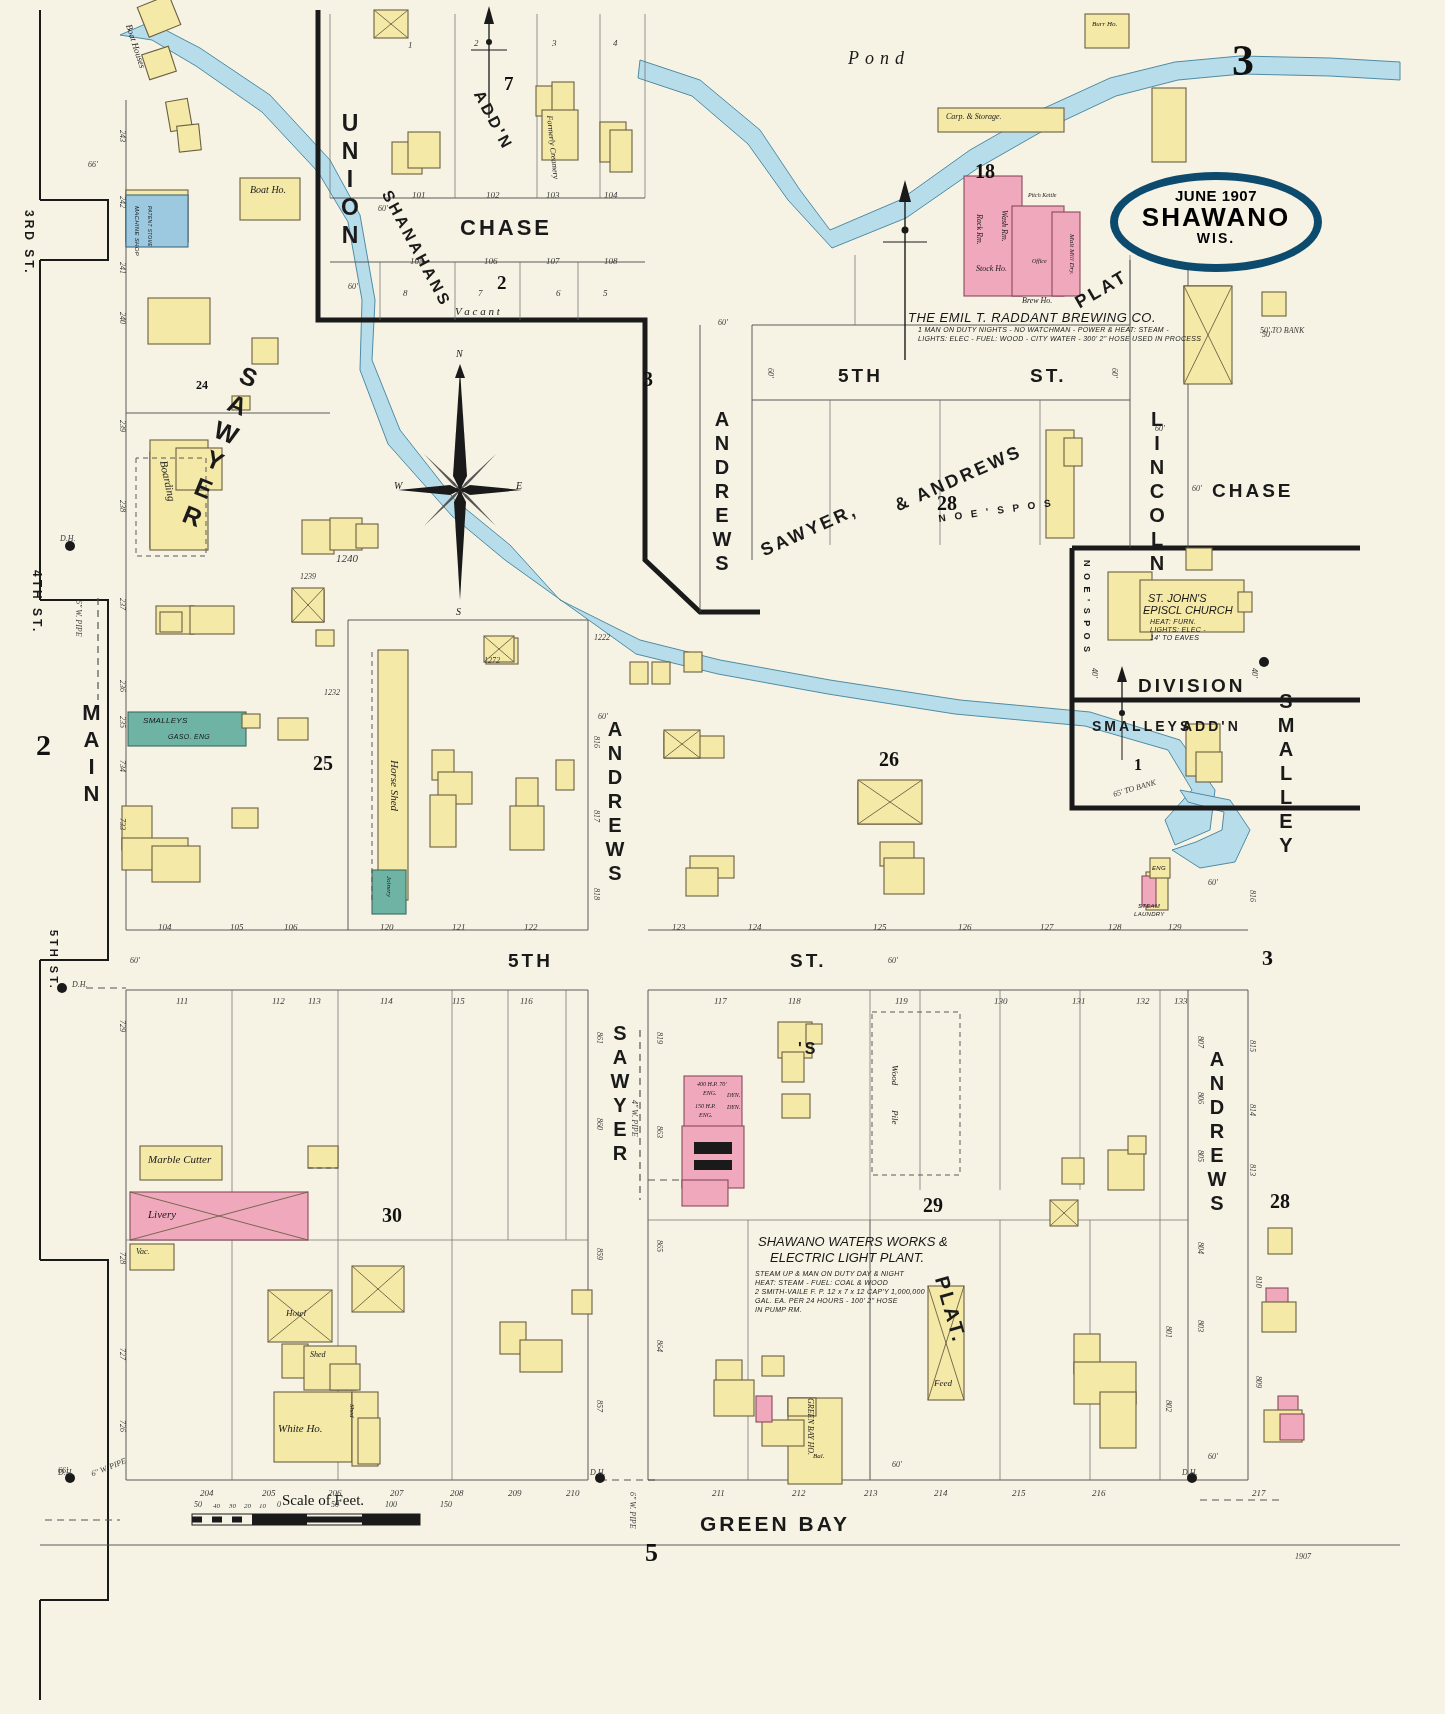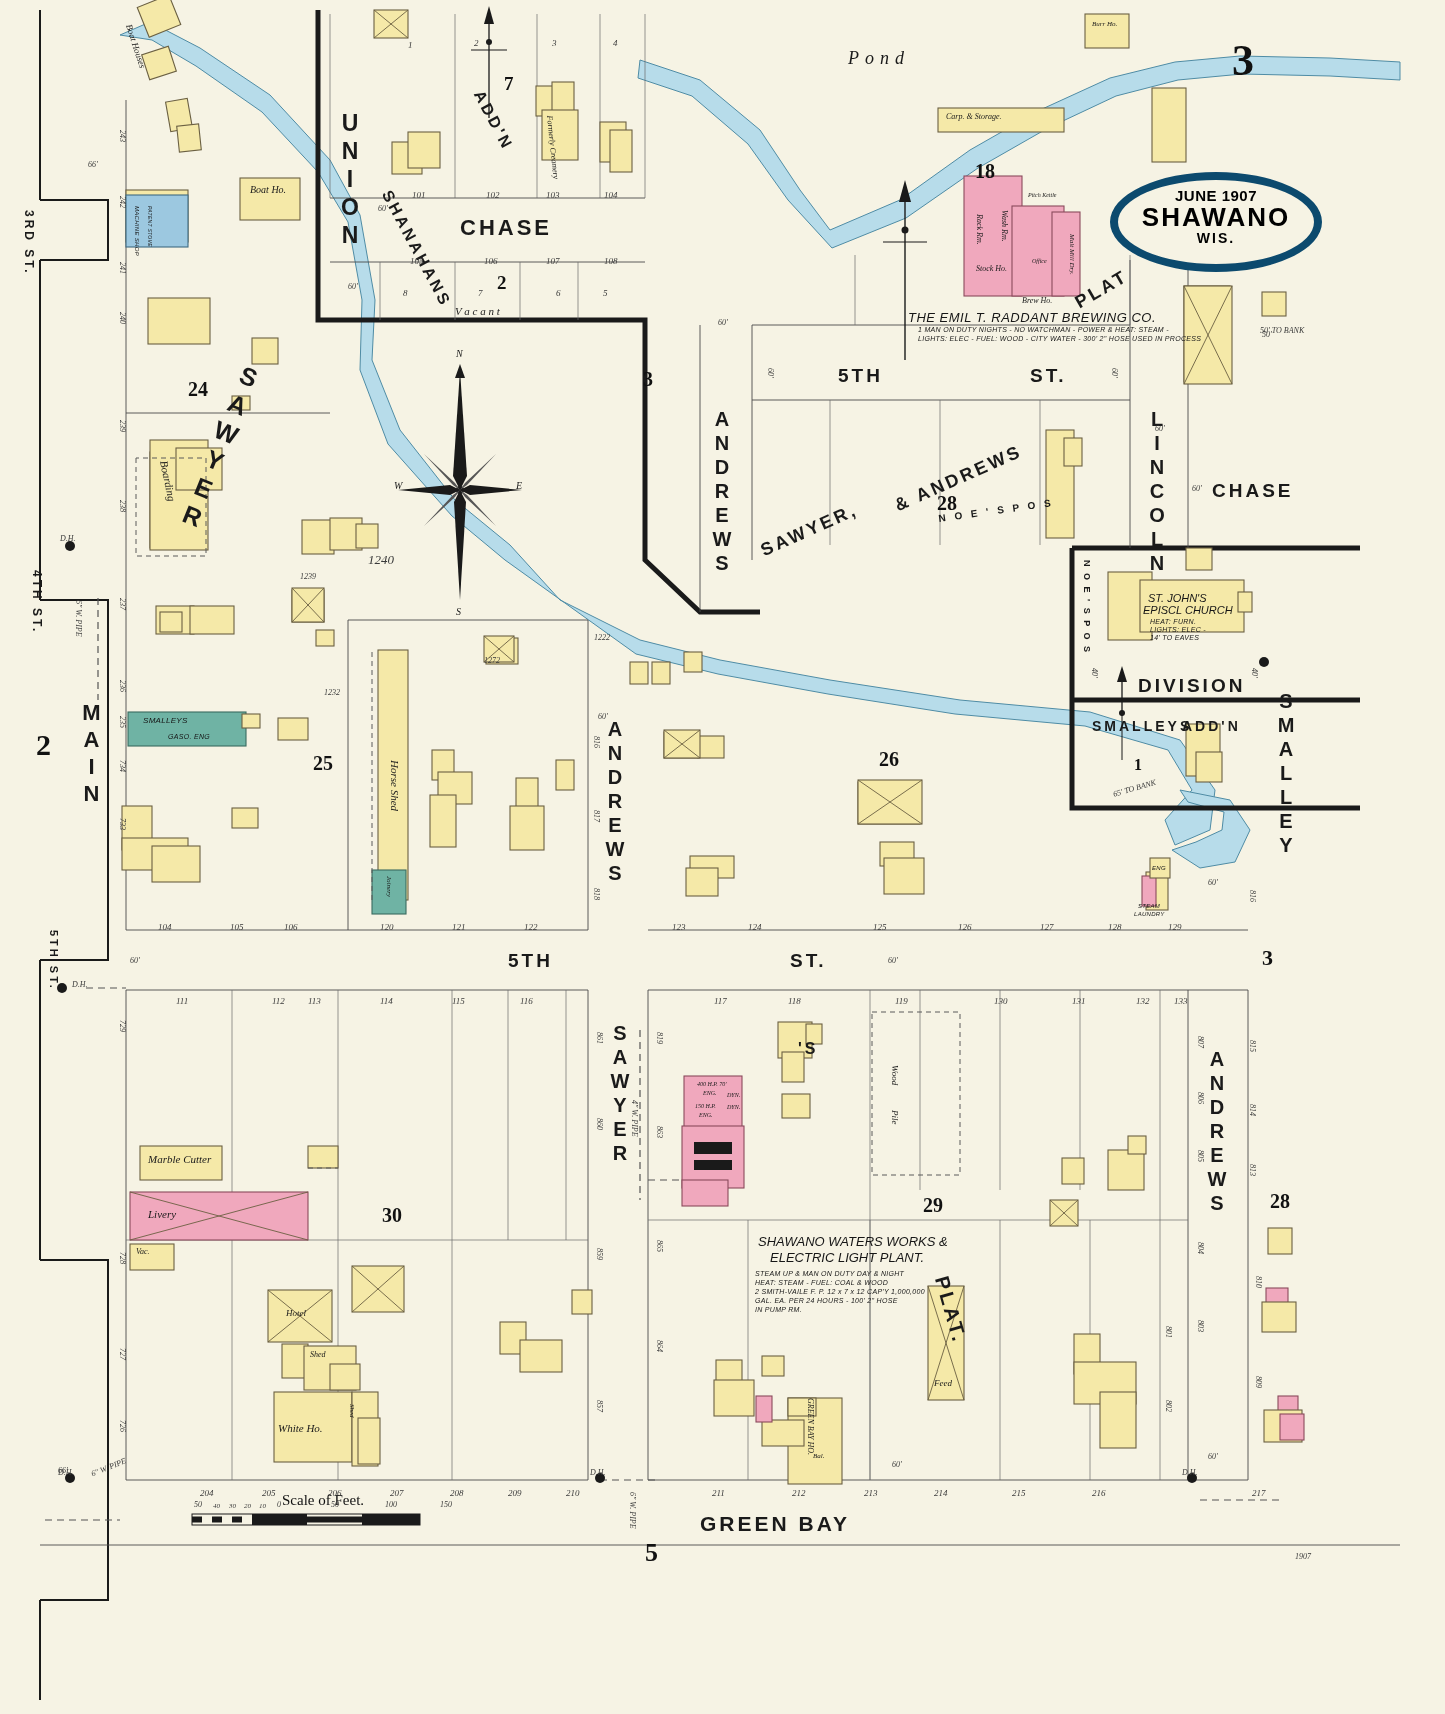--- a/index.html
+++ b/index.html
@@ -403,21 +403,21 @@
   <div class="lbl street" style="left:1082px;top:292px;font-size:18px;transform:rotate(-30deg);transform-origin:bottom left;">PLAT</div>
   <div class="lbl street" style="left:938px;top:505px;font-size:10px;letter-spacing:3px;transform:rotate(-8deg);">N O E ' S   P O S</div>
   <div class="lbl street" style="left:1092px;top:718px;font-size:14px;">SMALLEYS</div>
   <div class="lbl street" style="left:1182px;top:718px;font-size:14px;">ADD'N</div>
   <div class="lbl street" style="left:930px;top:1280px;font-size:20px;writing-mode:vertical-rl;transform:rotate(-16deg);transform-origin:top left;">PLAT.</div>
   <div class="lbl street" style="left:798px;top:1040px;font-size:16px;">'S</div>
   <div class="lbl street" style="left:1082px;top:560px;font-size:9px;writing-mode:vertical-rl;letter-spacing:2px;">N O E ' S   P O S</div>
 
   <div class="lbl blocknum" style="left:504px;top:73px;font-size:19px;">7</div>
   <div class="lbl blocknum" style="left:497px;top:272px;font-size:19px;">2</div>
-  <div class="lbl blocknum" style="left:188px;top:378px;font-size:20px;">24</div>
+  <div class="lbl blocknum" style="left:196px;top:378px;font-size:12px;">24</div>
   <div class="lbl blocknum" style="left:313px;top:752px;font-size:20px;">25</div>
   <div class="lbl blocknum" style="left:975px;top:160px;font-size:20px;">18</div>
   <div class="lbl blocknum" style="left:937px;top:492px;font-size:20px;">28</div>
   <div class="lbl blocknum" style="left:879px;top:748px;font-size:20px;">26</div>
   <div class="lbl blocknum" style="left:1134px;top:756px;font-size:16px;">1</div>
   <div class="lbl blocknum" style="left:382px;top:1204px;font-size:20px;">30</div>
   <div class="lbl blocknum" style="left:923px;top:1194px;font-size:20px;">29</div>
   <div class="lbl blocknum" style="left:1270px;top:1190px;font-size:20px;">28</div>
   <div class="lbl blocknum" style="left:643px;top:368px;font-size:20px;">3</div>
 
@@ -582,21 +582,21 @@
   <div class="lbl lotnum" style="left:118px;top:680px;writing-mode:vertical-rl;font-size:8px;">236</div>
   <div class="lbl lotnum" style="left:118px;top:716px;writing-mode:vertical-rl;font-size:8px;">235</div>
   <div class="lbl lotnum" style="left:118px;top:760px;writing-mode:vertical-rl;font-size:8px;">734</div>
   <div class="lbl lotnum" style="left:118px;top:818px;writing-mode:vertical-rl;font-size:8px;">733</div>
   <div class="lbl lotnum" style="left:118px;top:1020px;writing-mode:vertical-rl;font-size:8px;">729</div>
   <div class="lbl lotnum" style="left:118px;top:1252px;writing-mode:vertical-rl;font-size:8px;">728</div>
   <div class="lbl lotnum" style="left:118px;top:1348px;writing-mode:vertical-rl;font-size:8px;">727</div>
   <div class="lbl lotnum" style="left:118px;top:1420px;writing-mode:vertical-rl;font-size:8px;">726</div>
 
   <div class="lbl lotnum" style="left:484px;top:656px;font-size:8px;">1272</div>
-  <div class="lbl lotnum" style="left:336px;top:552px;font-size:13px;margin-left:32px;">1240</div>
+  <div class="lbl lotnum" style="left:336px;top:552px;font-size:11px;">1240</div>
   <div class="lbl lotnum" style="left:300px;top:572px;font-size:8px;">1239</div>
   <div class="lbl lotnum" style="left:324px;top:688px;font-size:8px;">1232</div>
   <div class="lbl lotnum" style="left:594px;top:633px;font-size:8px;">1222</div>
   <div class="lbl lotnum" style="left:592px;top:736px;writing-mode:vertical-rl;font-size:8px;">816</div>
   <div class="lbl lotnum" style="left:592px;top:810px;writing-mode:vertical-rl;font-size:8px;">817</div>
   <div class="lbl lotnum" style="left:592px;top:888px;writing-mode:vertical-rl;font-size:8px;">818</div>
   <div class="lbl lotnum" style="left:655px;top:1032px;writing-mode:vertical-rl;font-size:8px;">819</div>
   <div class="lbl lotnum" style="left:655px;top:1126px;writing-mode:vertical-rl;font-size:8px;">863</div>
   <div class="lbl lotnum" style="left:655px;top:1240px;writing-mode:vertical-rl;font-size:8px;">865</div>
   <div class="lbl lotnum" style="left:655px;top:1340px;writing-mode:vertical-rl;font-size:8px;">864</div>

